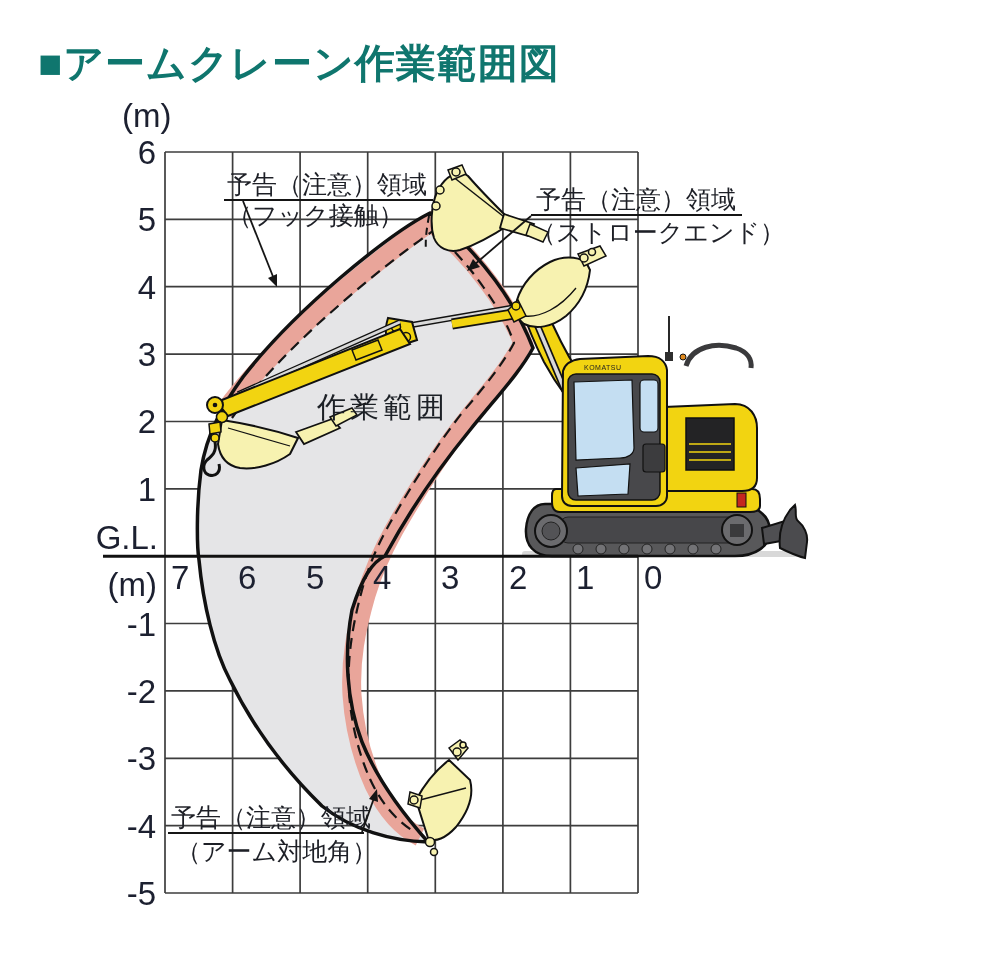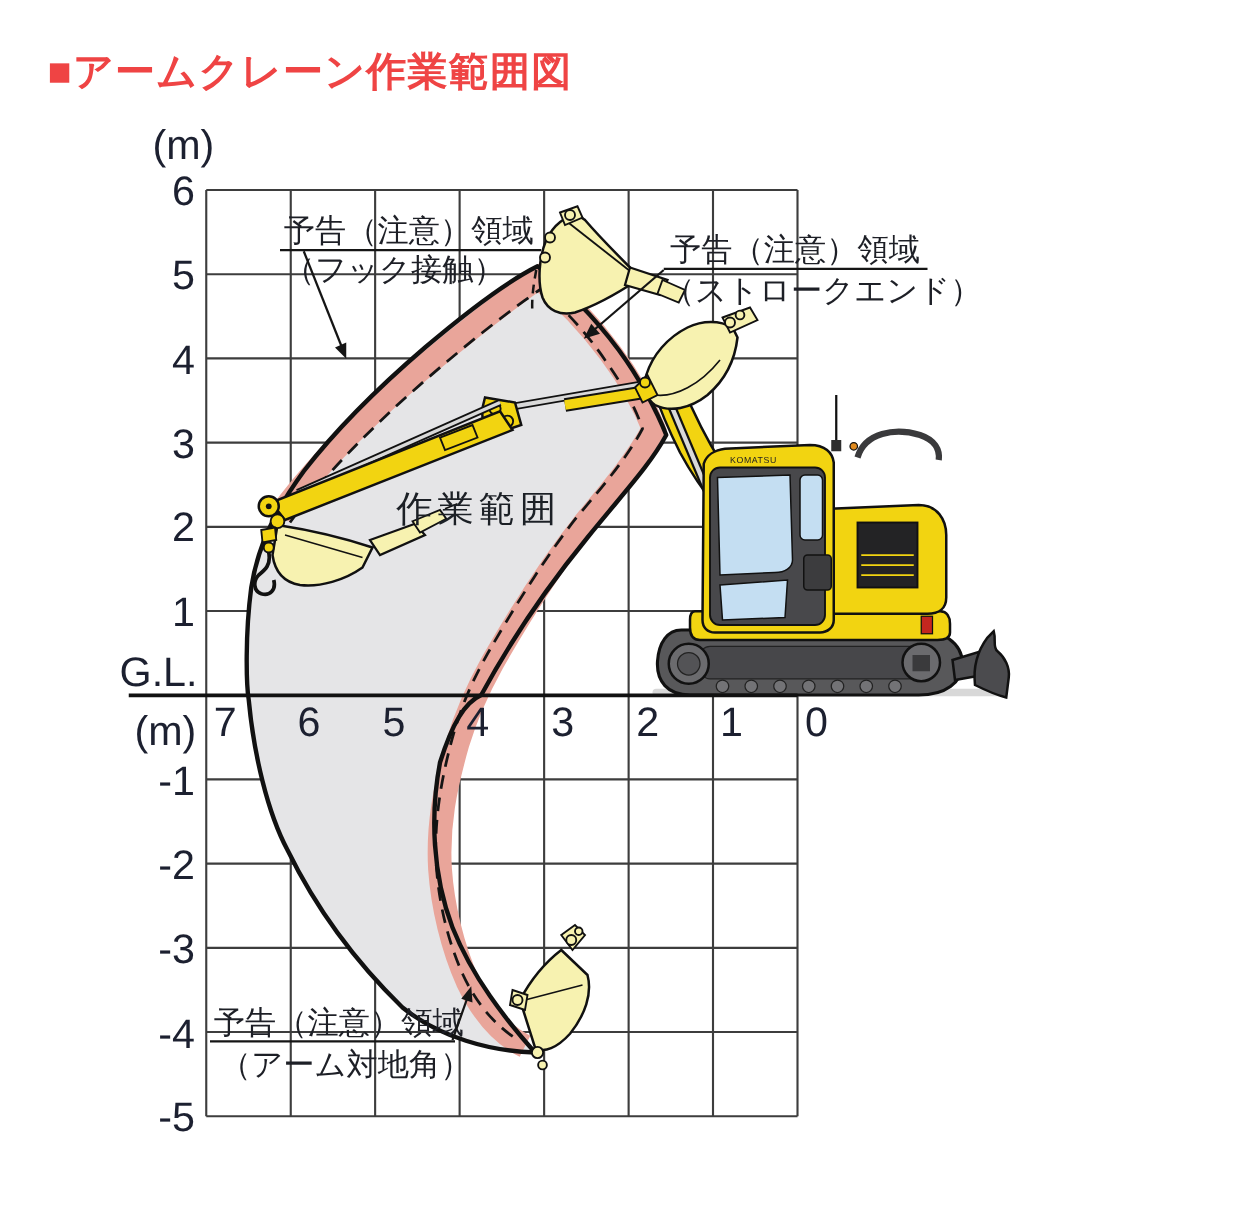--- a/index.html
+++ b/index.html
@@ -1,19 +1,19 @@
 <!DOCTYPE html>
 <html><head>
 <meta charset="utf-8">
 <style>
   html,body{margin:0;padding:0;background:#ffffff;}
   #stage{position:relative;width:1000px;height:980px;background:#ffffff;overflow:hidden;
          font-family:"Liberation Sans","DejaVu Sans",sans-serif;}
-  #title{position:absolute;left:38px;top:36px;font-size:32px;font-weight:bold;
-         color:#ef4444;letter-spacing:1px;white-space:nowrap;}
+  #title{position:absolute;left:38px;top:36px;font-size:40px;font-weight:bold;
+         color:#0f766e;letter-spacing:1px;white-space:nowrap;}
   svg{position:absolute;left:0;top:0;}
   text{font-family:"Liberation Sans","DejaVu Sans",sans-serif;}
   .tick{font-size:33px;fill:#1c2030;font-weight:500;}
   .ann{font-size:25px;fill:#1d1f26;}
   .workarea{font-size:29px;fill:#1c2026;letter-spacing:4px;font-weight:500;}
 </style>
 </head>
 <body>
 
 <div id="stage">

